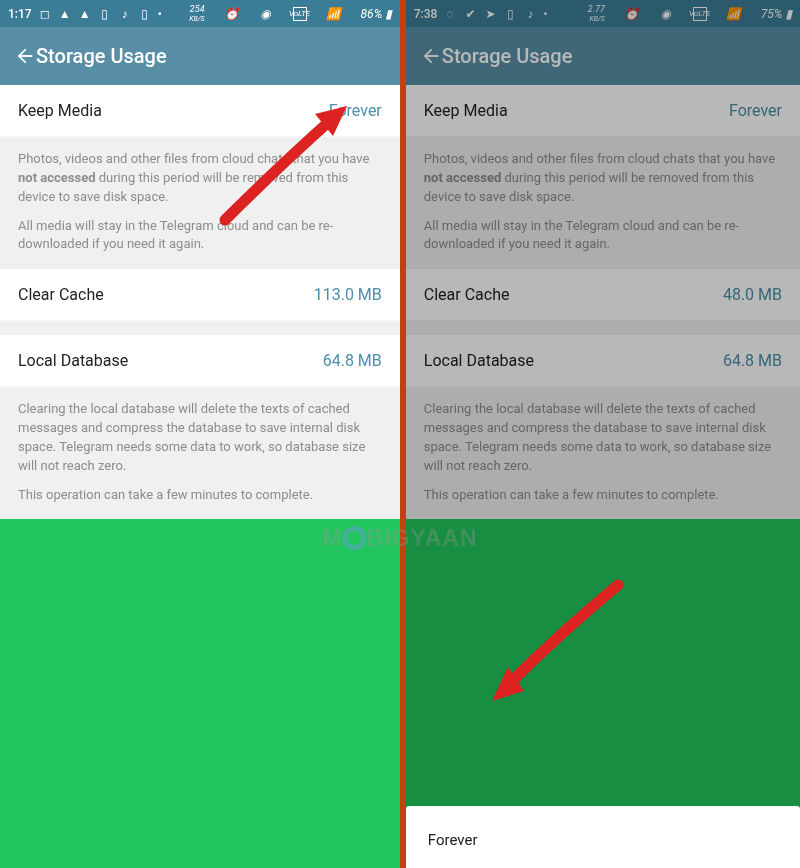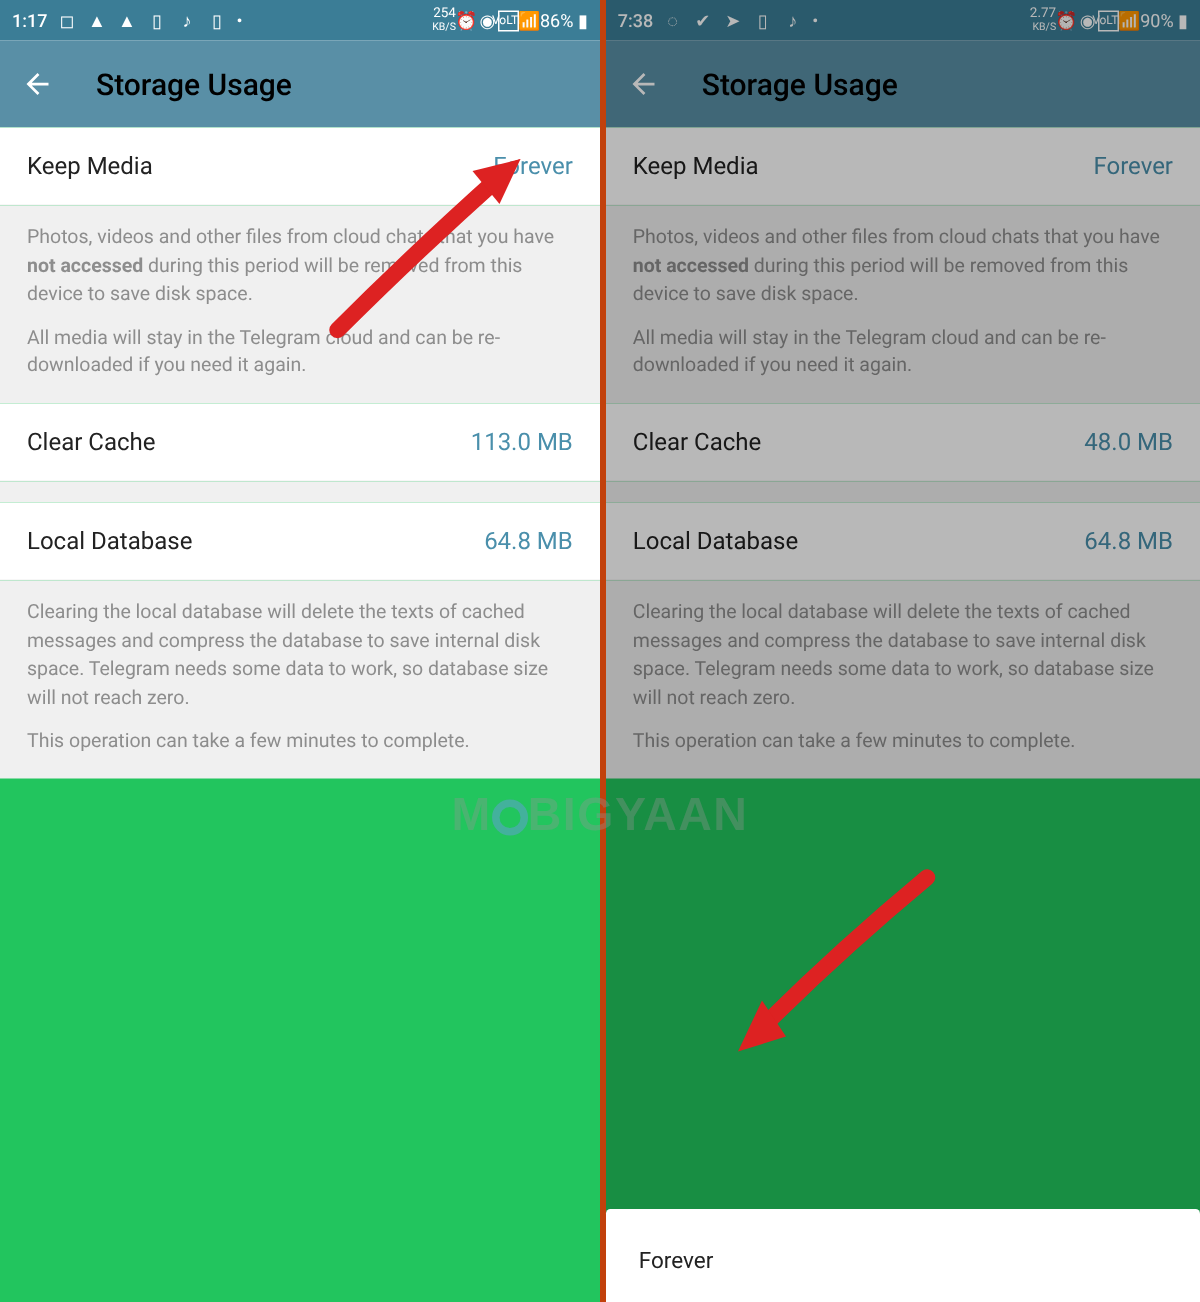--- a/index.html
+++ b/index.html
@@ -12,44 +12,43 @@
       position: relative;
       overflow: hidden;
     }
     .phone {
       width: 431px;
       height: 868px;
       display: flex;
       flex-direction: column;
       position: relative;
     }
-    .phone-right { border-left: 4px solid #c2410c; }
+    .phone-right { border-left: 6px solid #c2410c; }
     .statusbar {
       height: 27px;
       background: #3b7d96;
       color: #fff;
       font-size: 12px;
       display: flex;
       align-items: center;
       padding: 0 8px;
       justify-content: space-between;
     }
     .sb-left { display: flex; align-items: center; gap: 6px; }
-    .sb-right { display: flex; align-items: center; gap: 0; }
+    .sb-right { display: flex; align-items: center; gap: 20px; font-style: italic; }
     .sb-time { font-weight: 500; }
     .sb-icon { width: 14px; height: 14px; display: inline-flex; align-items: center; justify-content: center; }
     .sb-batt { display:flex; align-items:center; gap:3px;}
     .header {
       height: 58px;
       background: #598fa6;
-      color: #000000;
+      color: #ffffff;
       display: flex;
       align-items: center;
       padding: 0 14px;
-      gap: 28px;
     }
     .back-arrow { width: 22px; height: 22px; }
     .header-title { font-size: 20px; font-weight: 500; }
     .content { flex: 1; background: #22c55e; display: flex; flex-direction: column; position: relative; }
     .row {
       background: #fff;
       padding: 16px 18px;
       display: flex;
       justify-content: space-between;
       align-items: center;
@@ -88,21 +87,21 @@
     .sheet-item {
       padding: 15px 22px;
       font-size: 15px;
       color: #222;
     }
     
     .watermark {
       position: absolute;
       left: 50%; top: 525px;
       transform: translateX(-50%);
-      font-size: 31px;
+      font-size: 23px;
       font-weight: 700;
       letter-spacing: 1px;
       color: rgba(150,150,150,0.35);
       z-index: 20;
       pointer-events: none;
       font-family: Arial, sans-serif;
     }
     .watermark .o { width: 24px; height: 24px; border: 5px solid #5aa3c7; border-radius: 50%; display: inline-block; vertical-align: -4px; opacity: 0.6; }
     .watermark span.grey { color: rgba(150,150,150,0.35); }
     
@@ -180,21 +179,21 @@
       <span class="sb-icon">▯</span>
       <span class="sb-icon">♪</span>
       <span>•</span>
     </div>
     <div class="sb-right">
       <span style="font-size:9px; line-height:1; text-align:right;"><span>2.77</span><br><span style="font-size:7px;">KB/S</span></span>
       <span class="sb-icon">⏰</span>
       <span class="sb-icon">◉</span>
       <span class="sb-icon" style="font-size:8px;border:1px solid #fff;padding:0 1px;">VoLTE</span>
       <span class="sb-icon">📶</span>
-      <span class="sb-batt"><span>90%</span> ▮</span>
+      <span class="sb-batt"><span>75%</span> ▮</span>
     </div>
   </div>
   <div class="header">
     <span class="back-arrow">
       <svg viewBox="0 0 24 24" width="22" height="22">
           <path fill="#fff" d="M20 11H7.8l5.6-5.6L12 4l-8 8 8 8 1.4-1.4L7.8 13H20z"></path>
         </svg>
     </span>
     <span class="header-title">Storage Usage</span>
   </div>

